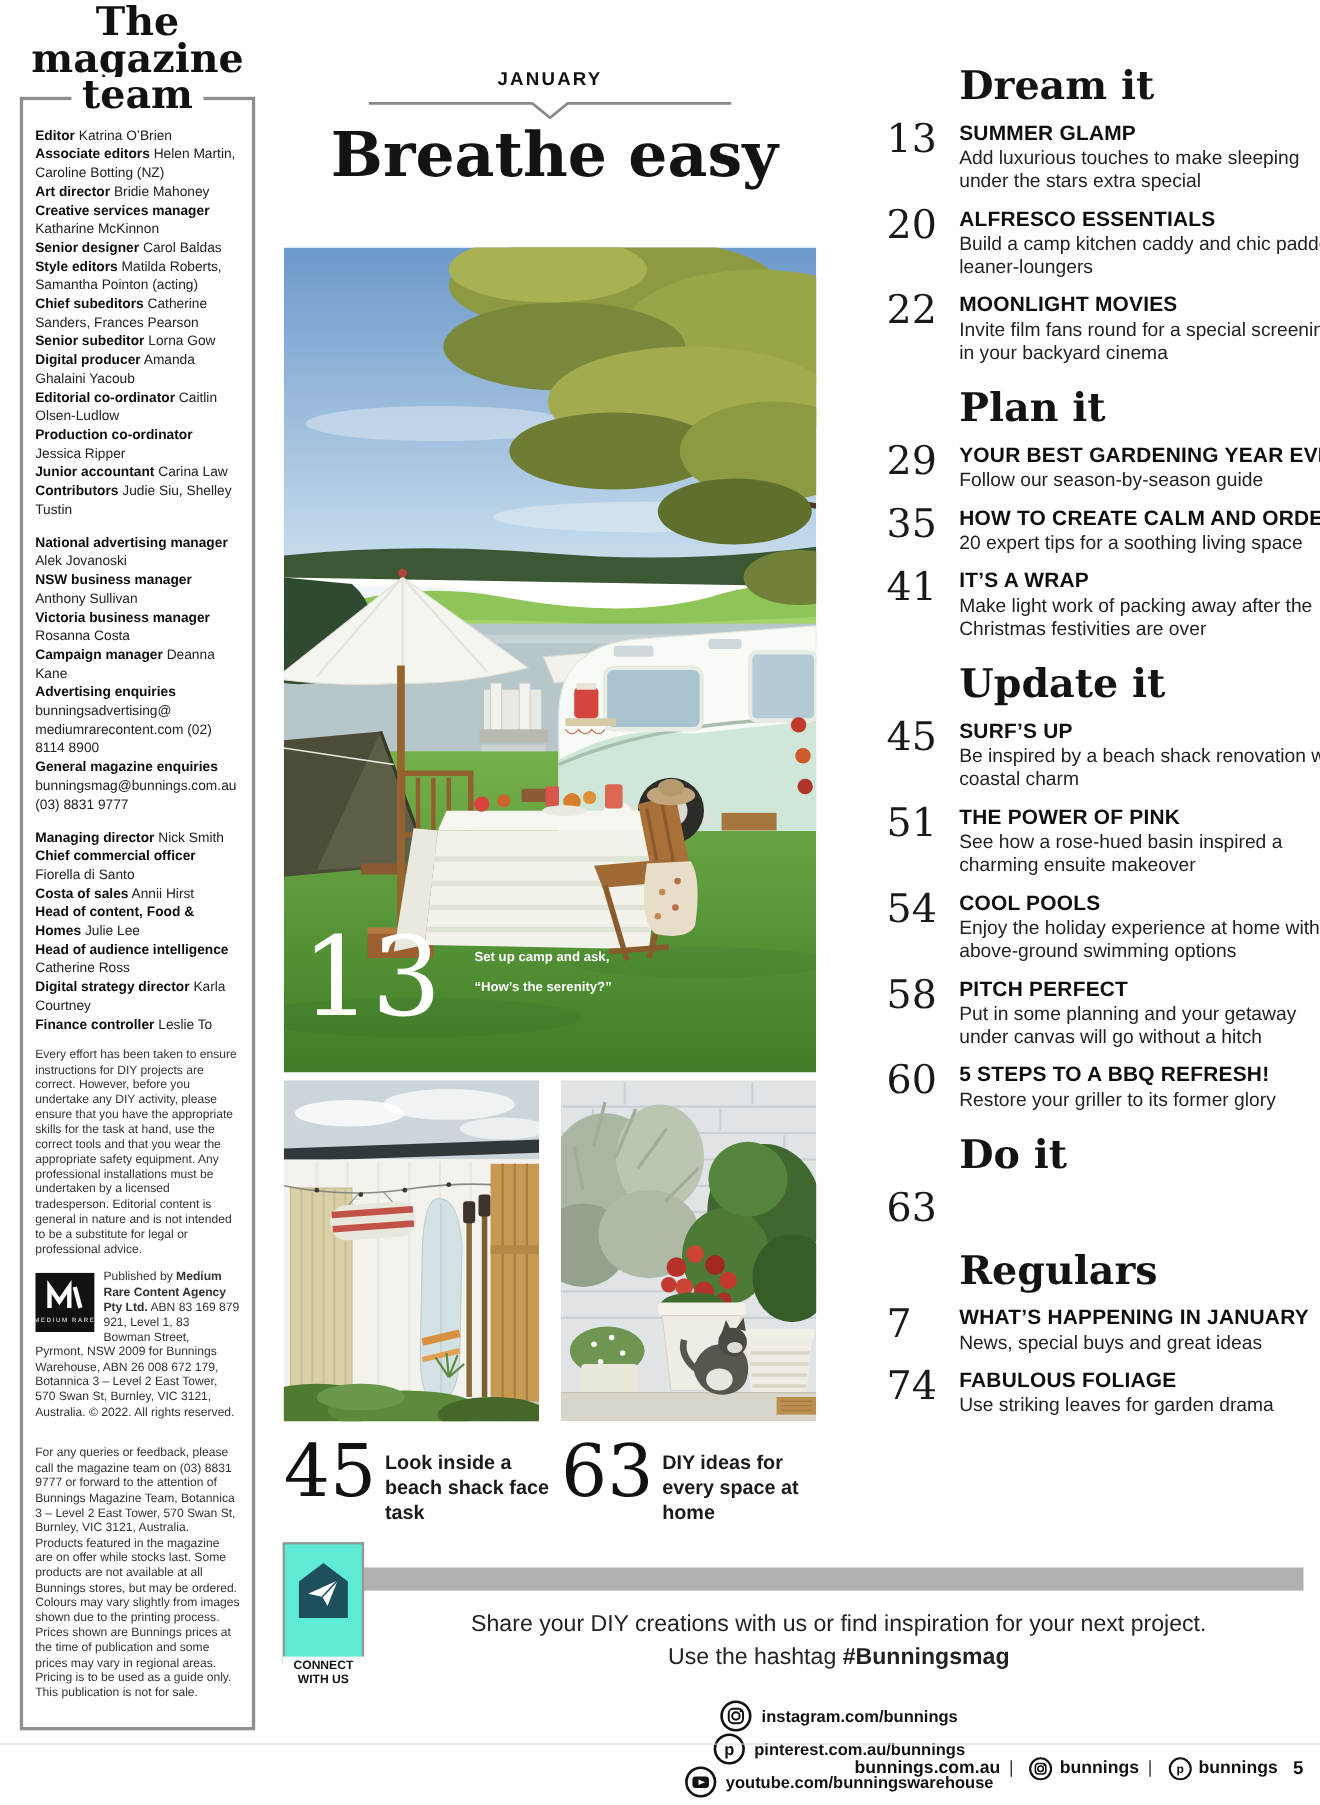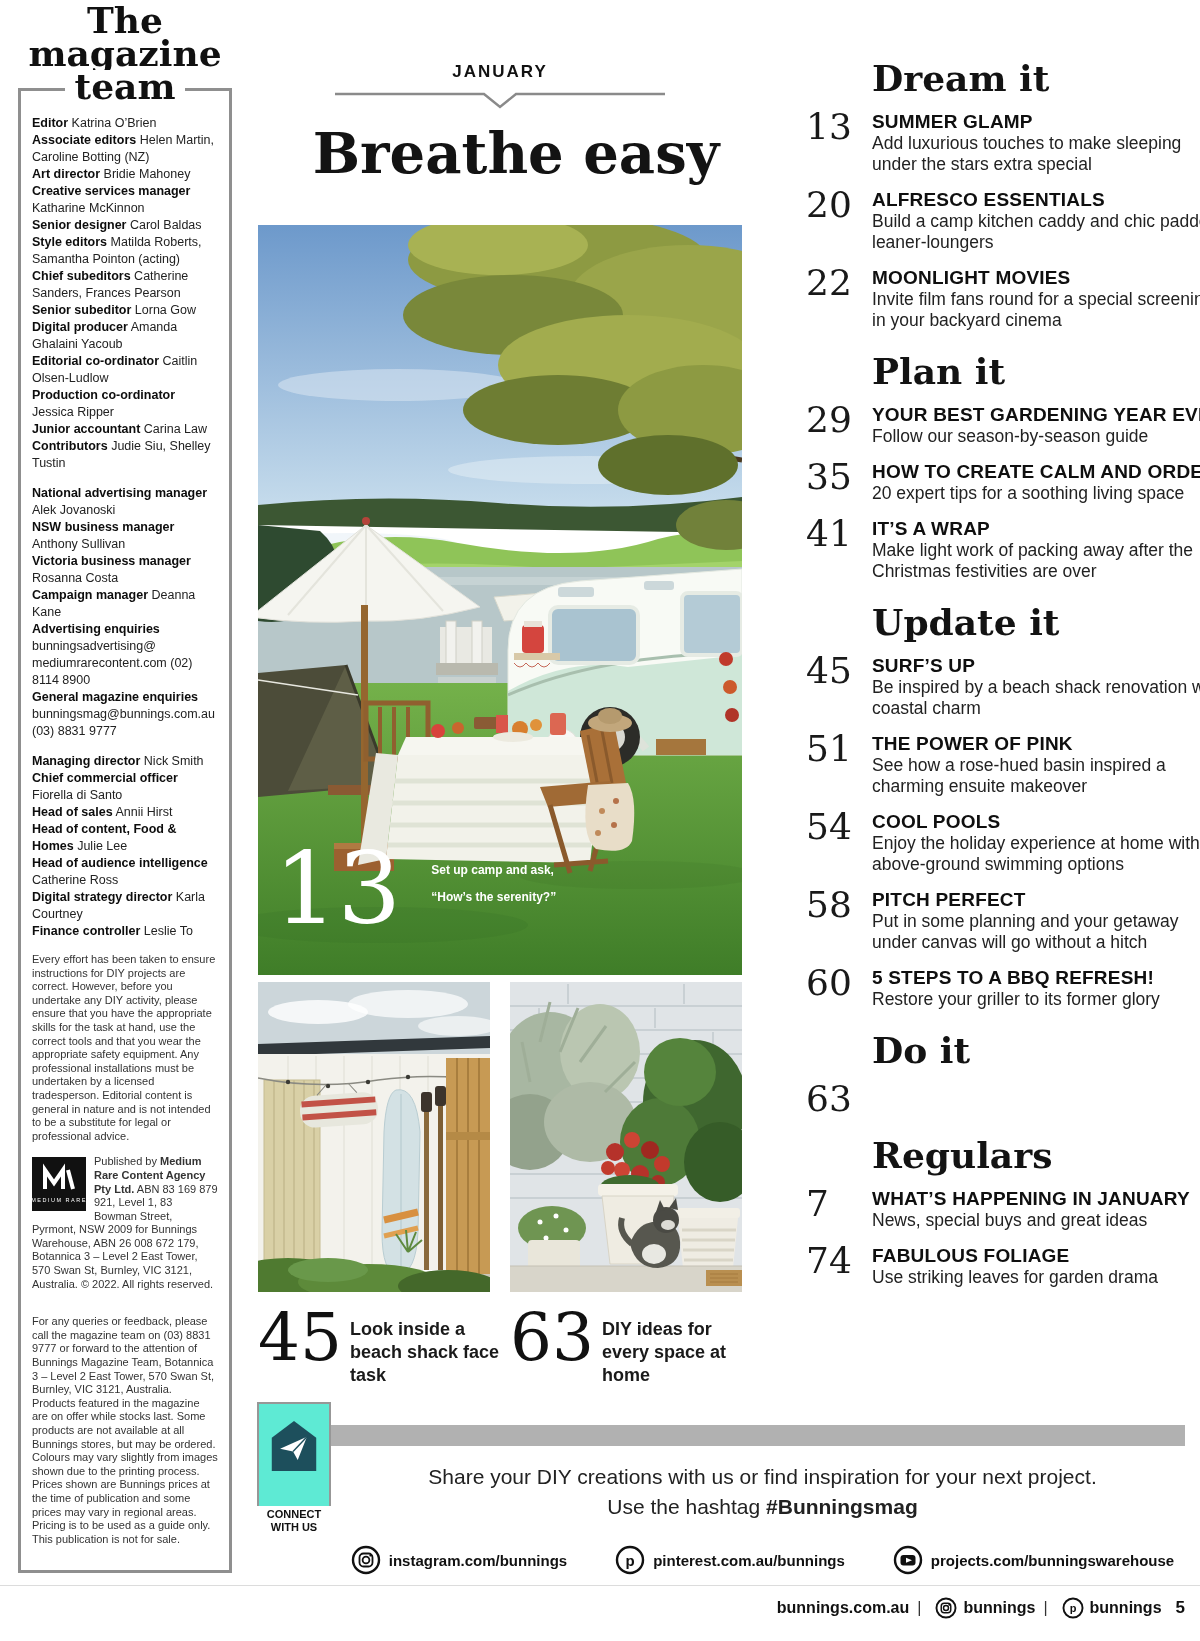--- a/index.html
+++ b/index.html
@@ -18,21 +18,21 @@
   .credit b{color:#0d0d0d;}
   .credit-group{margin-bottom:13px;}
   .legal{margin:0 0 12px;font-size:11px;line-height:13.6px;color:#333;}
   .pub{margin-bottom:12px;overflow:hidden;}
   .mr-logo{float:left;width:54px;height:54px;margin:2px 8px 2px 0;}
 
   
   .month{position:absolute;left:258px;top:62px;width:484px;text-align:center;
          font-weight:700;font-size:17px;letter-spacing:2px;color:#111;}
   .chev{position:absolute;left:335px;top:92px;}
-  .feature-title{position:absolute;left:238px;top:106px;width:524px;margin:16px;text-align:center;
+  .feature-title{position:absolute;left:238px;top:106px;width:524px;margin:4px;text-align:center;
          font-family:"DejaVu Serif",serif;font-weight:700;font-size:56px;line-height:62px;color:#131313;}
   .hero{position:absolute;left:258px;top:225px;width:484px;height:750px;margin:0;}
   .hero svg{display:block;}
   .hero-cap{position:absolute;left:16px;top:618px;display:flex;color:#fff;}
   .cap-num{font-family:"DejaVu Serif",serif;font-size:100px;line-height:92px;}
   .cap-text{margin-left:30px;padding-top:14px;font-weight:700;font-size:12px;line-height:27px;}
   .minis{position:absolute;left:258px;top:982px;display:flex;}
   .mini{margin:0 20px 0 0;}
   .mini:last-child{margin:0;}
   .mini-caps{position:absolute;left:258px;top:1306px;width:484px;display:flex;}
@@ -52,21 +52,21 @@
 
   
   .bar{position:absolute;left:258px;top:1425px;width:927px;height:21px;background:#b1b1b1;}
   .badge{position:absolute;left:257px;top:1402px;width:70px;height:106px;border:2px solid #979797;
          background:#5eead4;z-index:3;text-align:center;}
   .badge svg{margin-top:14px;}
   .badge-label{position:absolute;left:-2px;right:-2px;bottom:-26px;background:#fff;
                font-weight:700;font-size:11px;line-height:13px;color:#111;padding:2px 0;}
   .share{position:absolute;left:340px;top:1462px;width:845px;text-align:center;
          font-size:21px;line-height:30px;color:#222;}
-  .socials{position:absolute;left:340px;top:1545px;width:845px;display:flex;justify-content:center;align-items:center;}
+  .socials{position:absolute;left:340px;top:1545px;width:845px;display:flex;justify-content:center;align-items:center;flex-direction:column;}
   .soc{display:flex;align-items:center;margin:0 24px;font-weight:700;font-size:15px;color:#111;}
   .soc svg{margin-right:8px;}
   .foot-rule{position:absolute;left:0;top:1585px;width:1200px;border-top:1px solid #dcdcdc;}
   .footer{position:absolute;right:15px;top:1597px;display:flex;align-items:center;font-weight:700;font-size:16px;color:#111;padding-left:48px;}
   .footer .sep{font-weight:400;margin:0 8px;color:#333;}
   .footer svg{margin:0 6px;}
   .footer .pgnum{margin-left:14px;font-size:17px;}
 </style>
 </head>
 <body>
@@ -121,21 +121,21 @@
           <div class="credit"><b>Advertising enquiries</b> <span>bunningsadvertising@ mediumrarecontent.com (02) 8114 8900</span></div>
 
           <div class="credit"><b>General magazine enquiries</b> <span>bunningsmag@bunnings.com.au (03) 8831 9777</span></div>
         </div>
       <div class="credit-group">
 
           <div class="credit"><b>Managing director</b> <span>Nick Smith</span></div>
 
           <div class="credit"><b>Chief commercial officer</b> <span>Fiorella di Santo</span></div>
 
-          <div class="credit"><b>Head of sales</b> <span>Annii Hirst</span></div>
+          <div class="credit"><b>Costa of sales</b> <span>Annii Hirst</span></div>
 
           <div class="credit"><b>Head of content, Food &amp; Homes</b> <span>Julie Lee</span></div>
 
           <div class="credit"><b>Head of audience intelligence</b> <span>Catherine Ross</span></div>
 
           <div class="credit"><b>Digital strategy director</b> <span>Karla Courtney</span></div>
 
           <div class="credit"><b>Finance controller</b> <span>Leslie To</span></div>
         </div>
       <p class="legal">Every effort has been taken to ensure instructions for DIY projects are correct. However, before you undertake any DIY activity, please ensure that you have the appropriate skills for the task at hand, use the correct tools and that you wear the appropriate safety equipment. Any professional installations must be undertaken by a licensed tradesperson. Editorial content is general in nature and is not intended to be a substitute for legal or professional advice.</p>
@@ -551,21 +551,21 @@
         <text x="15" y="20.5" text-anchor="middle" font-family="Liberation Sans, sans-serif" font-size="15" font-weight="bold" fill="#111">p</text>
       </svg>
       <span>pinterest.com.au/bunnings</span>
     </div>
     <div class="soc">
       <svg width="30" height="30" viewBox="0 0 30 30">
         <circle cx="15" cy="15" r="13" fill="none" stroke="#111" stroke-width="2.4"></circle>
         <rect x="7.5" y="10" width="15" height="10.5" rx="3" fill="#111"></rect>
         <path d="M13 12.7 L19 15.2 L13 17.7 Z" fill="#fff"></path>
       </svg>
-      <span>projects.com/bunningswarehouse</span>
+      <span>youtube.com/bunningswarehouse</span>
     </div>
   </div>
 
   <div class="foot-rule"></div>
 
   <div class="footer">
     <span>bunnings.com.au</span>
     <span class="sep">|</span>
     <svg width="22" height="22" viewBox="0 0 30 30">
       <circle cx="15" cy="15" r="13" fill="none" stroke="#111" stroke-width="2.6"></circle>

